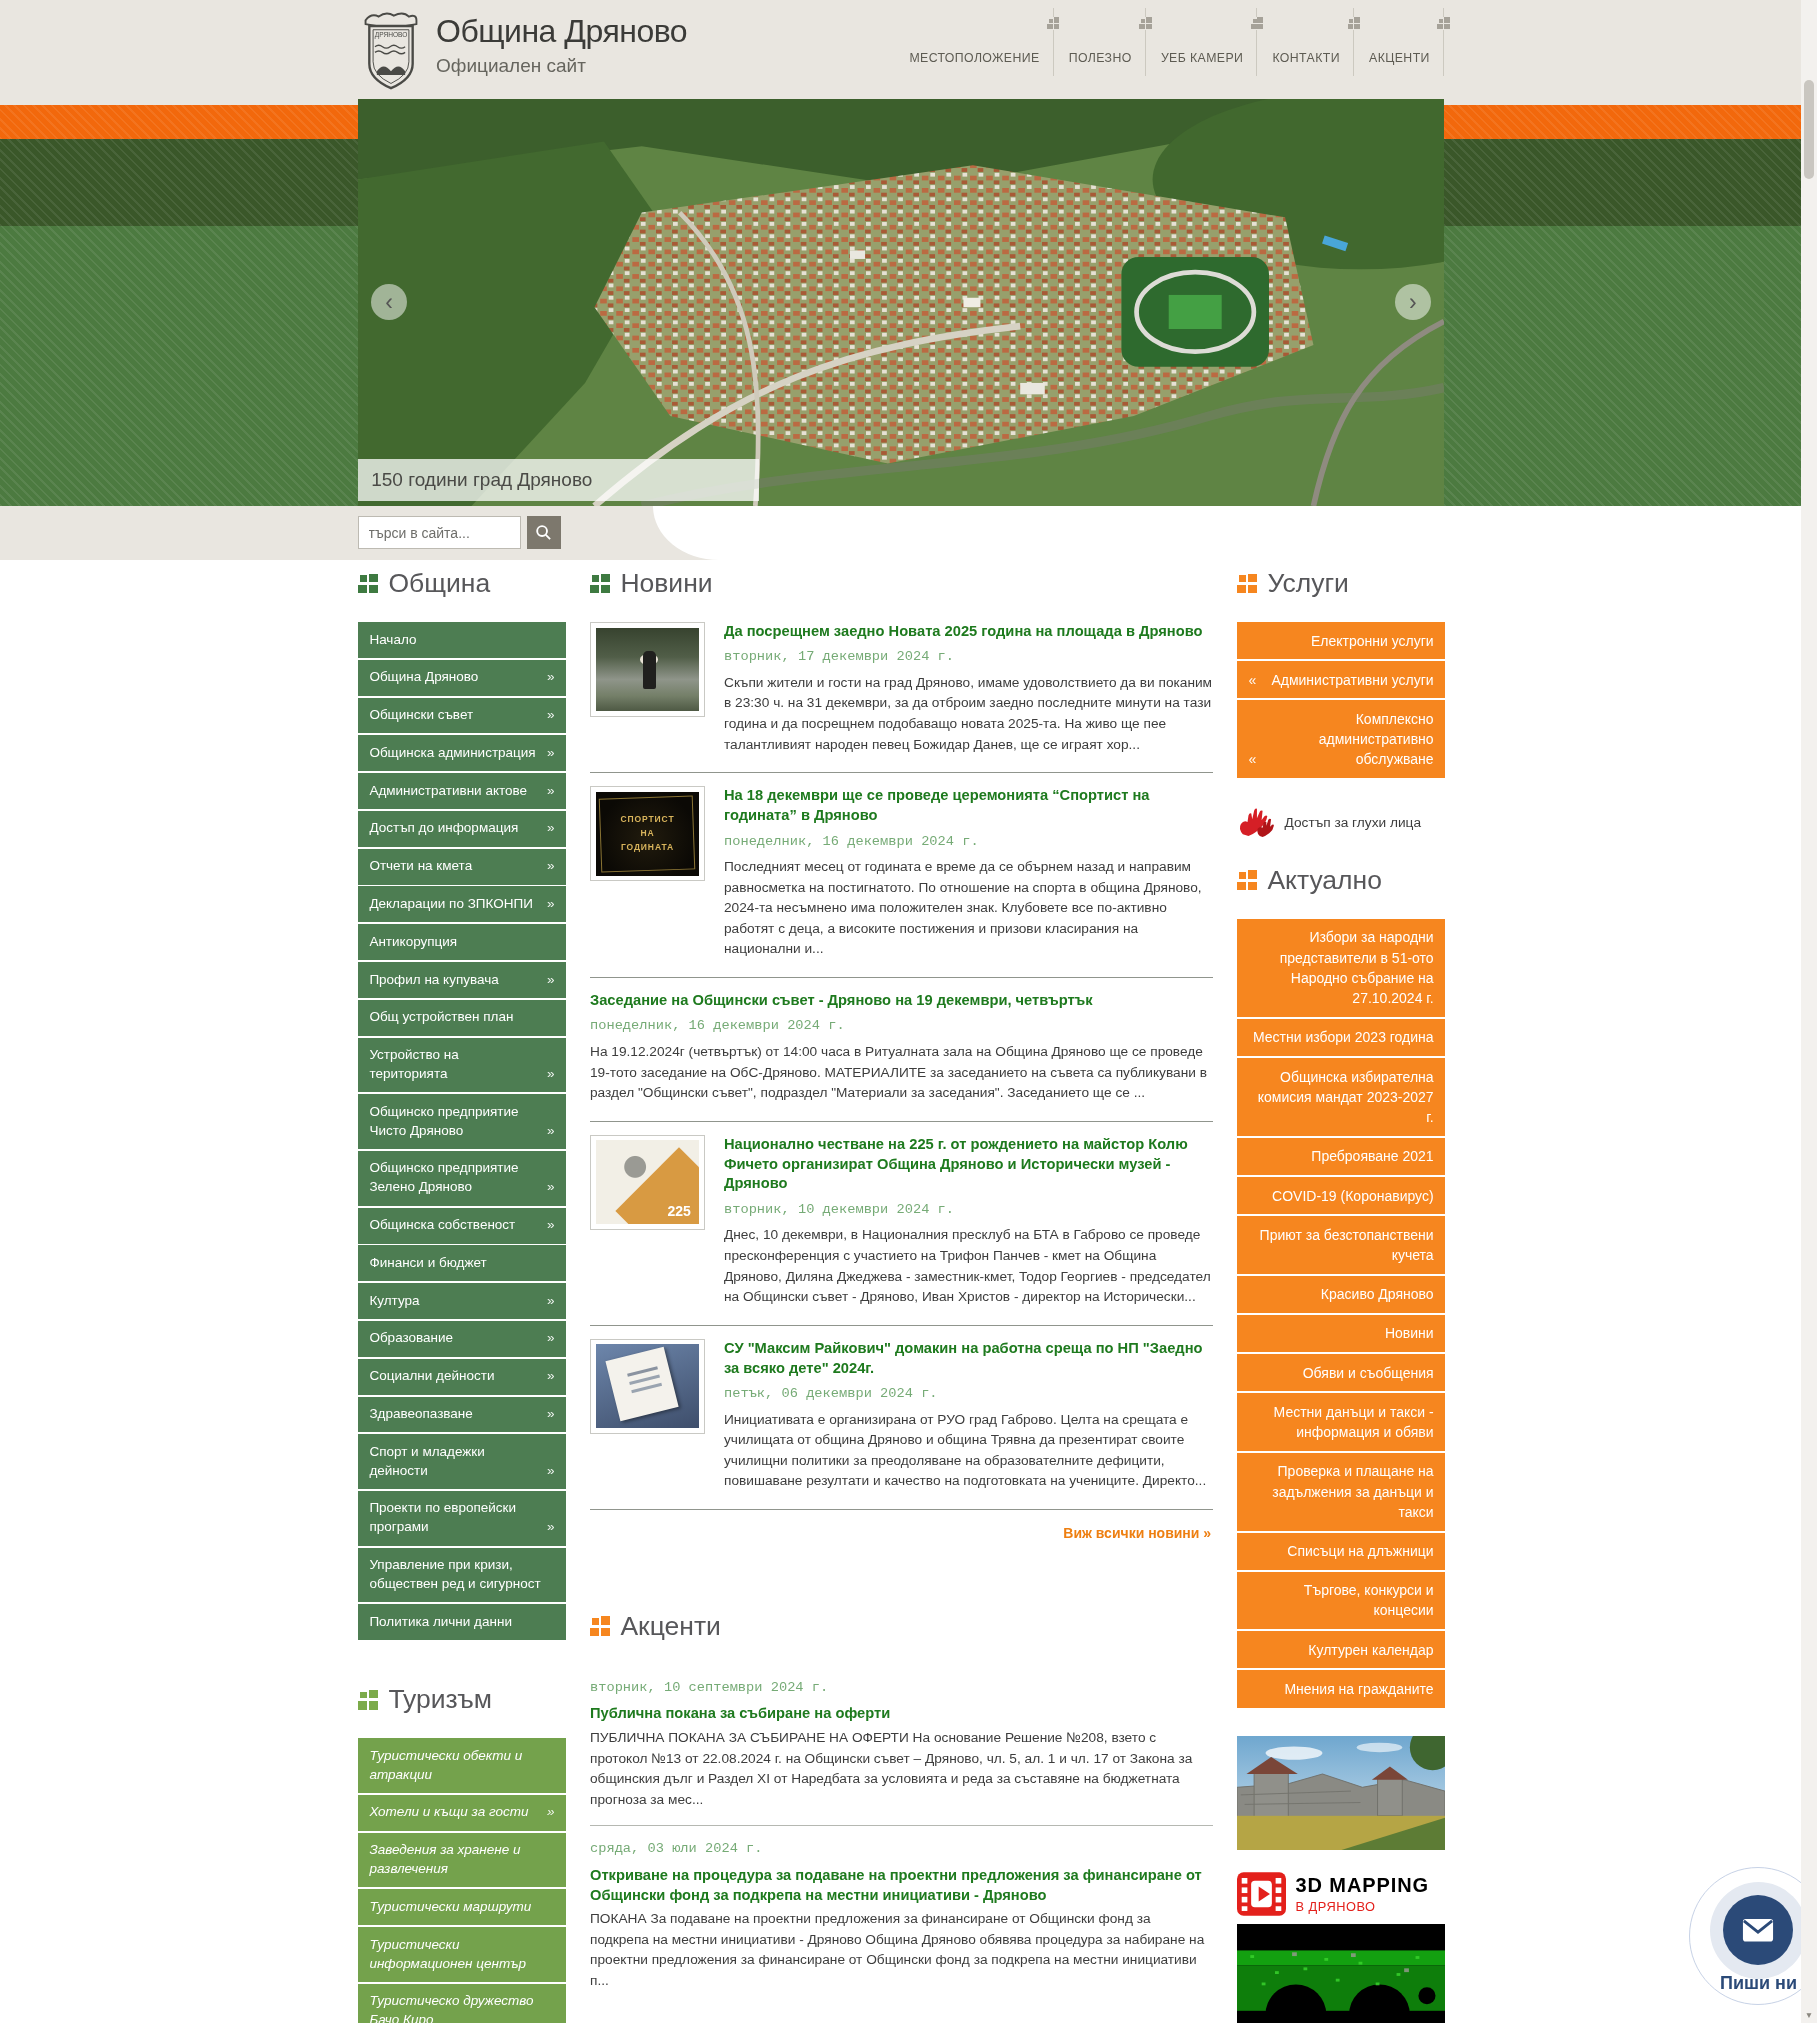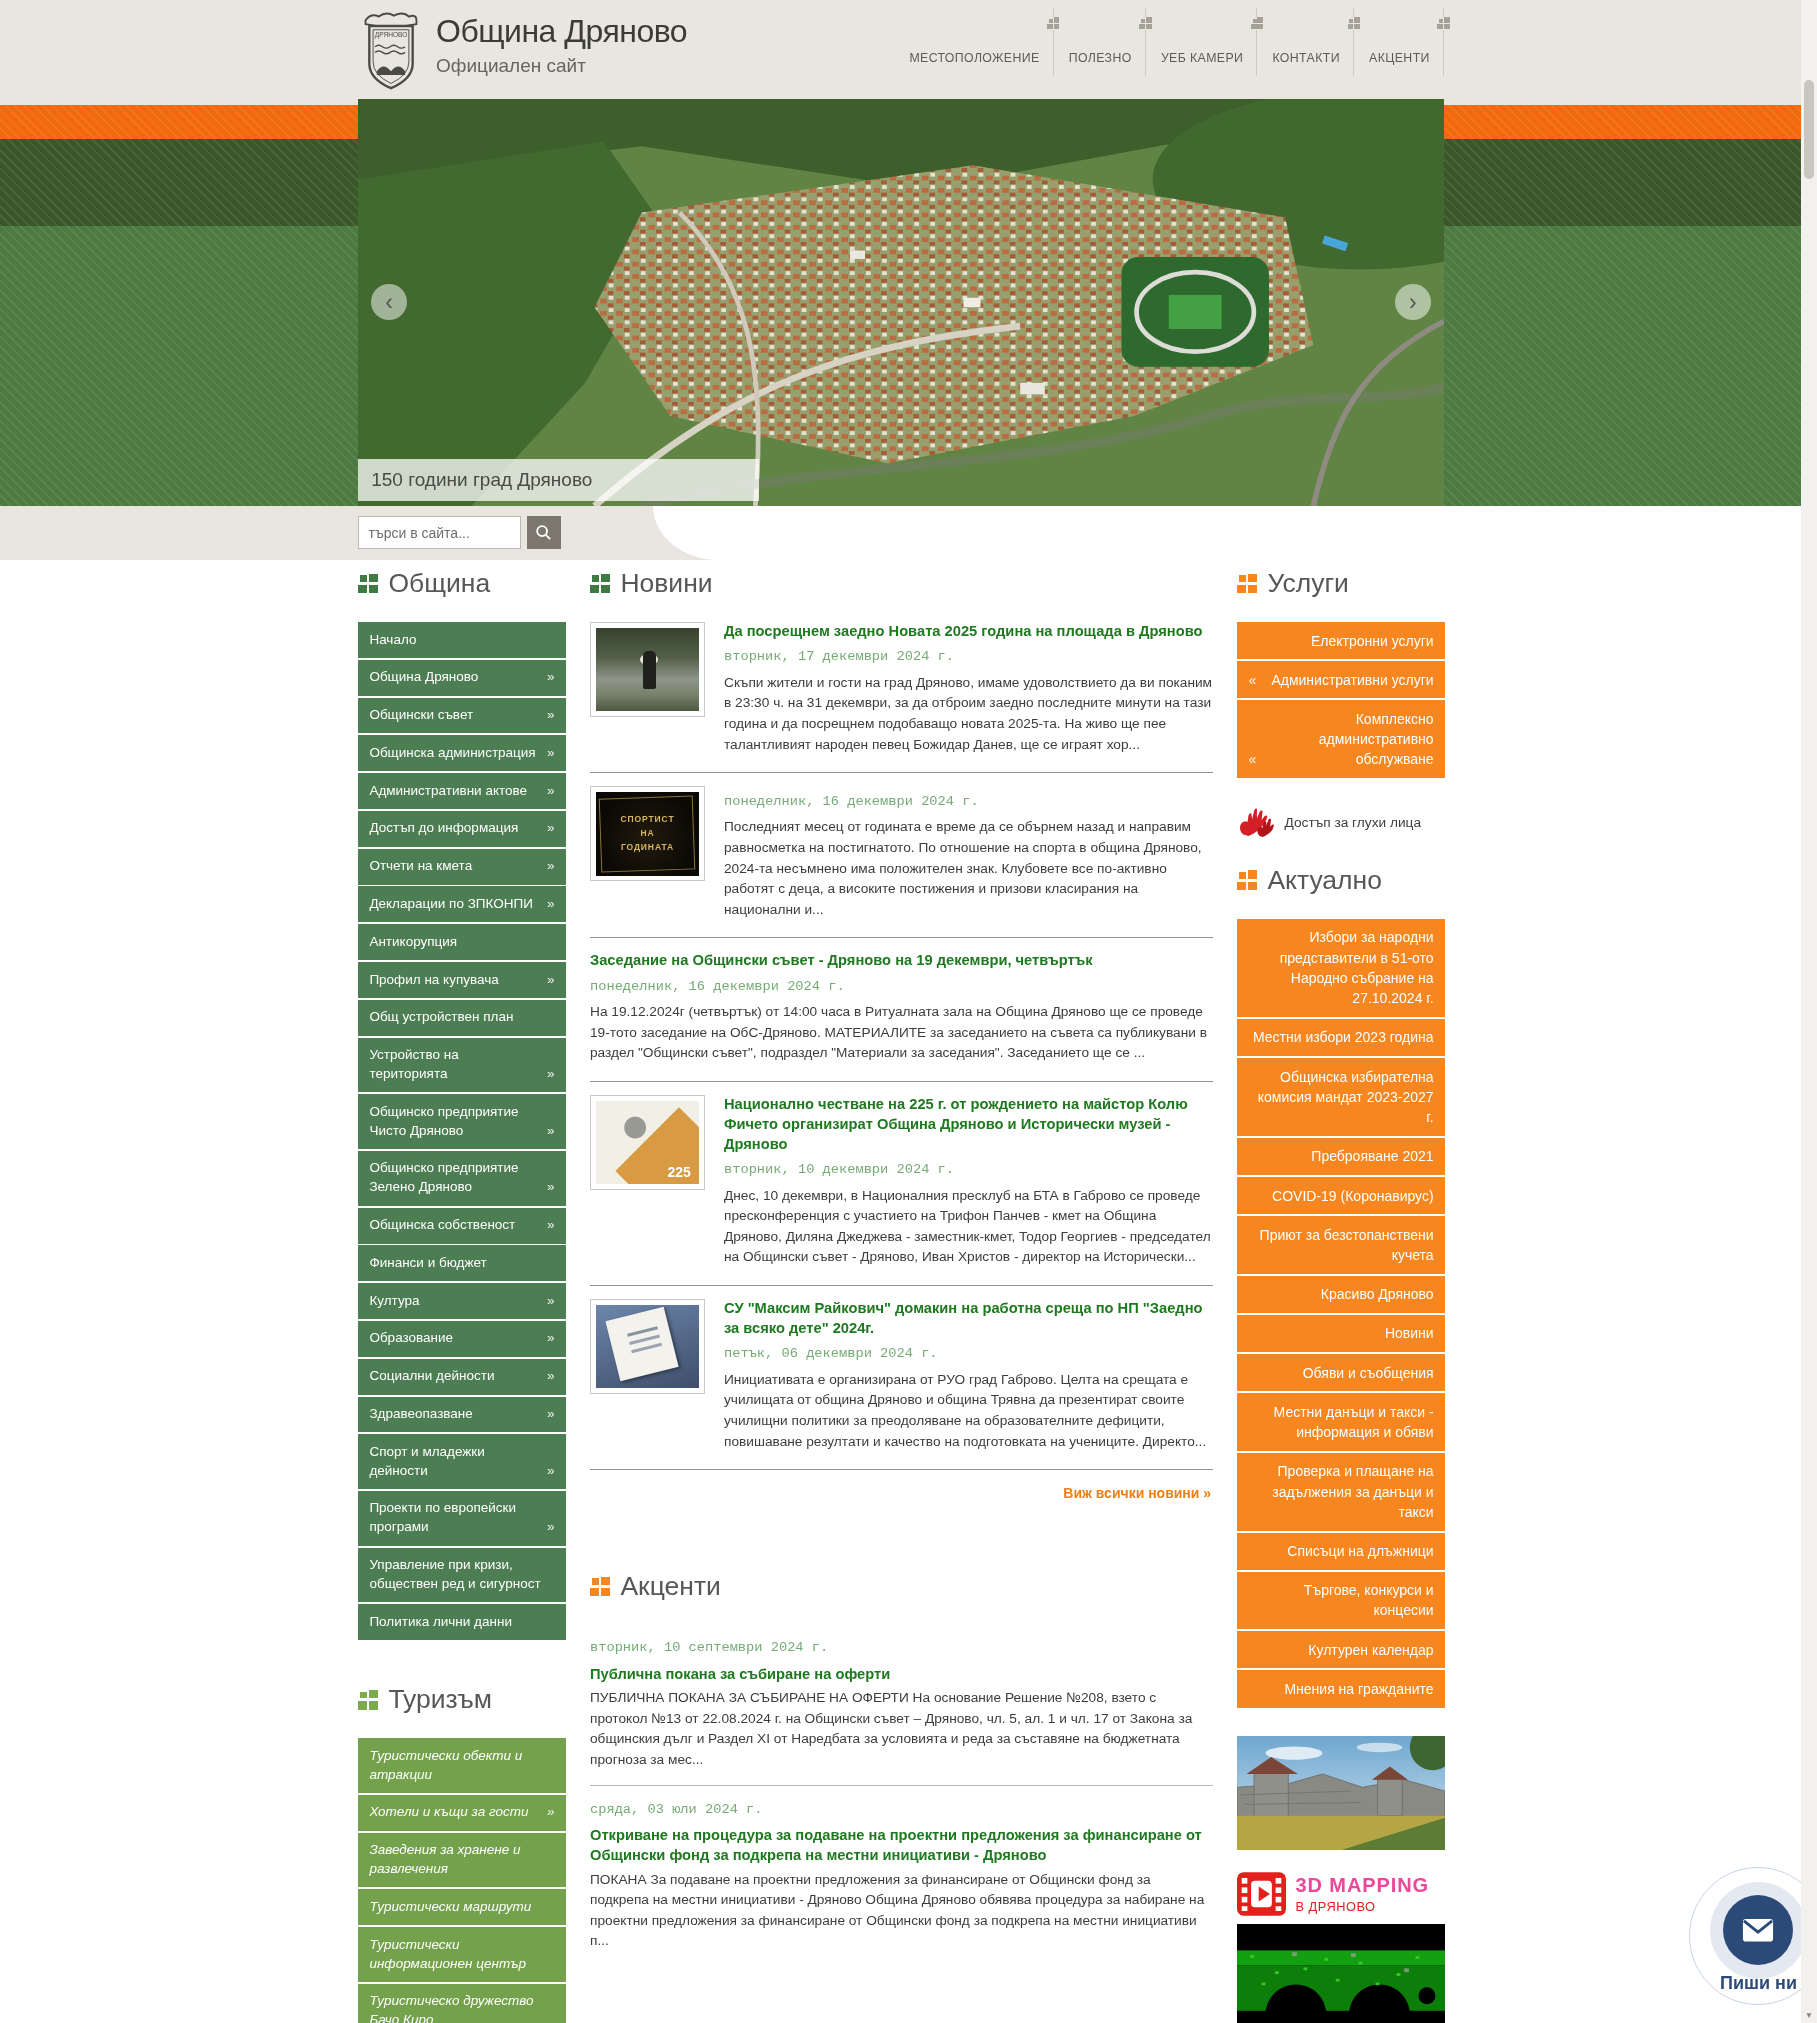--- a/index.html
+++ b/index.html
@@ -95,21 +95,21 @@
   ul.orange-menu li { background:#f6861f; color:#fff; font-size:14px; line-height:1.45; padding:8.5px 11.4px;
                       margin-bottom:1.9px; display:flex; justify-content:flex-end; align-items:flex-end; gap:9.5px;
                       text-align:right; cursor:pointer; }
   ul.orange-menu li .back-arr { margin-right:auto; opacity:0.95; }
   .deaf-row { display:flex; align-items:center; gap:9.5px; margin:28px 0 26.5px; cursor:pointer; }
   .deaf-label { font-size:13.7px; color:#3d3d3d; }
   .media-img { width:208px; overflow:hidden; cursor:pointer; }
   .media-img svg { display:block; width:100%; height:100%; }
   .fortress { height:114px; margin-top:28px; }
   .video-banner { display:flex; align-items:center; gap:9.5px; margin-top:19px; padding:3.8px 0 7.6px; background:#fff; cursor:pointer; }
-  .vb-text .vb-title { font-size:20px; font-weight:bold; color:#ec4899; letter-spacing:0.9px; line-height:1.05; }
+  .vb-text .vb-title { font-size:20px; font-weight:bold; color:#000000; letter-spacing:0.9px; line-height:1.05; }
   .vb-text .vb-sub { font-size:12.8px; color:#e3201b; letter-spacing:0.5px; margin-top:2.8px; }
   .bridge { height:117px; }
   .fullhd-bar { background:#e8211d; color:#fff; font-size:15px; font-weight:bold; text-align:center;
                 padding:2.8px 0 4.7px; cursor:pointer; }
 
   
   .contact-float { position:absolute; left:1683px; top:1861px; width:155px; height:155px; cursor:pointer; }
   .cf-outer { position:absolute; left:5.7px; top:5.7px; width:138px; height:138px; border-radius:50%;
               border:0.9px solid #c7d2e6; background:rgba(255,255,255,0.92); }
   .cf-mid { position:absolute; left:26.5px; top:21px; width:97px; height:97px; border-radius:50%; background:#e4e9f1; }
@@ -478,20 +478,21 @@
               <div class="news-date">вторник, 17 декември 2024 г.</div>
               <p class="news-text">Скъпи жители и гости на град Дряново, имаме удоволствието да ви поканим в 23:30 ч. на 31 декември, за да отброим заедно последните минути на тази година и да посрещнем подобаващо новата 2025-та. На живо ще пее талантливият народен певец Божидар Данев, ще се играят хор...</p>
             </div>
           </article>
 
           <article class="news-item">
             <div class="thumb">
               <div class="art thumb-sportist"></div>
             </div>
             <div class="news-body">
+              <a class="news-title">На 18 декември ще се проведе церемонията “Спортист на годината” в Дряново</a>
               <div class="news-date">понеделник, 16 декември 2024 г.</div>
               <p class="news-text">Последният месец от годината е време да се обърнем назад и направим равносметка на постигнатото. По отношение на спорта в община Дряново, 2024-та несъмнено има положителен знак. Клубовете все по-активно работят с деца, а високите постижения и призови класирания на национални и...</p>
             </div>
           </article>
 
           <article class="news-item">
 
             <div class="news-body">
               <a class="news-title">Заседание на Общински съвет - Дряново на 19 декември, четвъртък</a>
               <div class="news-date">понеделник, 16 декември 2024 г.</div>

